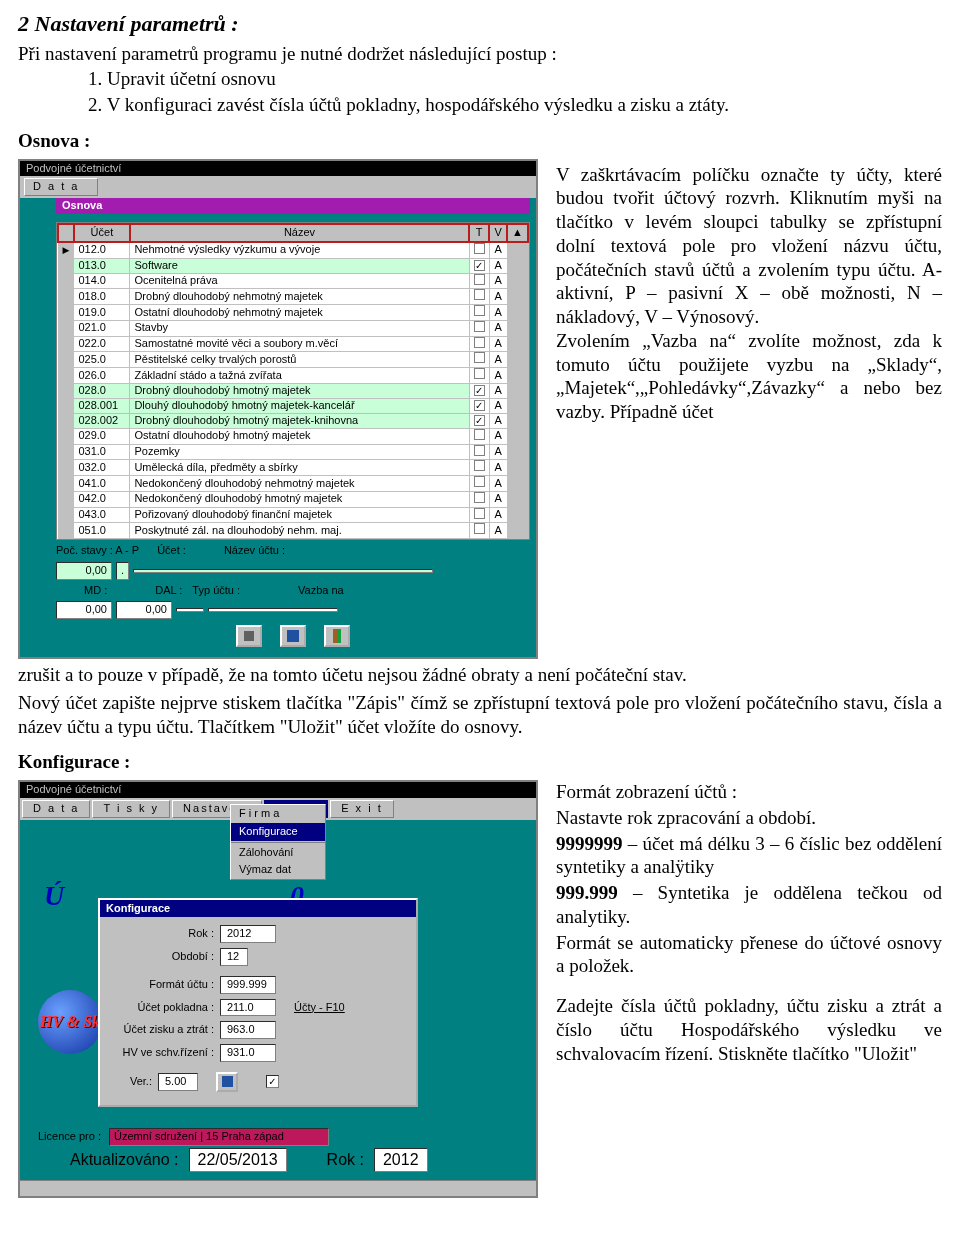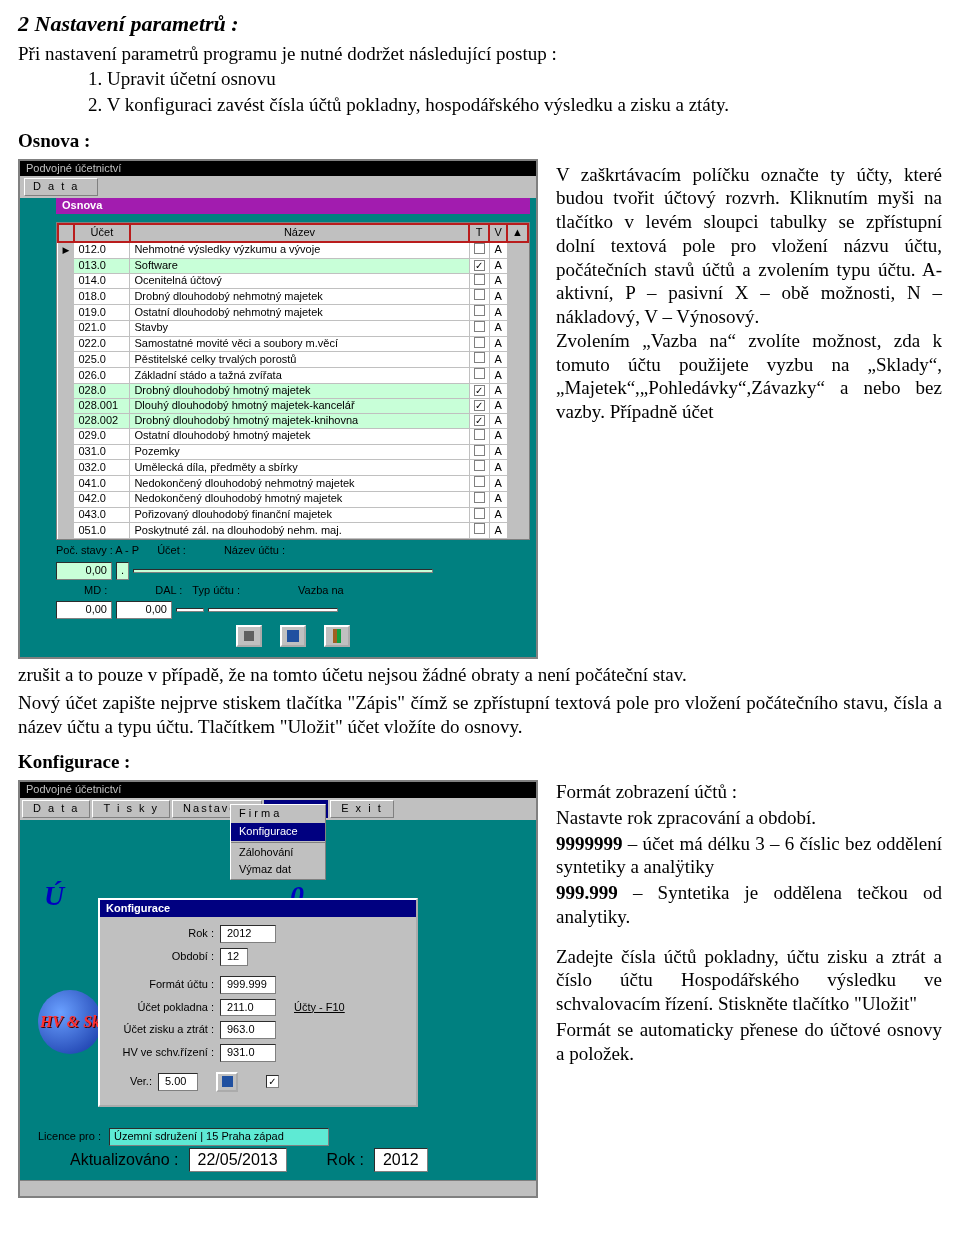--- a/index.html
+++ b/index.html
@@ -318,21 +318,21 @@
     display: flex;
     align-items: center;
     gap: 8px;
     font-size: 11px;
     color: #000;
     position: absolute;
     bottom: 34px;
     left: 18px;
   }
   .bot-row .fval2 {
-    background: #5eead4;
+    background: #be185d;
     border: 1px inset #808080;
     padding: 1px 4px;
     min-width: 220px;
   }
   .bot-row2 {
     display: flex;
     align-items: center;
     gap: 10px;
     position: absolute;
     bottom: 8px;
@@ -394,21 +394,21 @@
                 <td class="rowhdr"></td>
                 <td class="sel">013.0</td>
                 <td class="sel">Software</td>
                 <td class="chk"><span class="chk-box">✓</span></td>
                 <td style="text-align:center">A</td>
                 <td class="rowhdr"></td>
               </tr>
               <tr>
                 <td class="rowhdr"></td>
                 <td class="">014.0</td>
-                <td class="">Ocenitelná účtový</td>
+                <td class="">Ocenitelná práva</td>
                 <td class="chk"><span class="chk-box"></span></td>
                 <td style="text-align:center">A</td>
                 <td class="rowhdr"></td>
               </tr>
               <tr>
                 <td class="rowhdr"></td>
                 <td class="">018.0</td>
                 <td class="">Drobný dlouhodobý nehmotný majetek</td>
                 <td class="chk"><span class="chk-box"></span></td>
                 <td style="text-align:center">A</td>
@@ -664,16 +664,16 @@
       </div>
     </div>
     <div class="scrollbar-bottom"></div>
   </div>
 
   <div class="konf-text">
     <p>Formát zobrazení účtů :</p>
     <p>Nastavte rok zpracování a období.</p>
     <p><span class="bold">9999999</span><span> – účet má délku 3 – 6 číslic bez oddělení syntetiky a analÿtiky</span></p>
     <p><span class="bold">999.999</span><span> – Syntetika je oddělena tečkou od analytiky.</span></p>
+    <p>Formát se automaticky přenese do účtové osnovy a položek.</p>
     <p style="margin-top:16px">Zadejte čísla účtů pokladny, účtu zisku a ztrát a číslo účtu Hospodářského výsledku ve schvalovacím řízení. Stiskněte tlačítko "Uložit"</p>
-    <p>Formát se automaticky přenese do účtové osnovy a položek.</p>
   </div>
 </div>
 
 </body></html>

